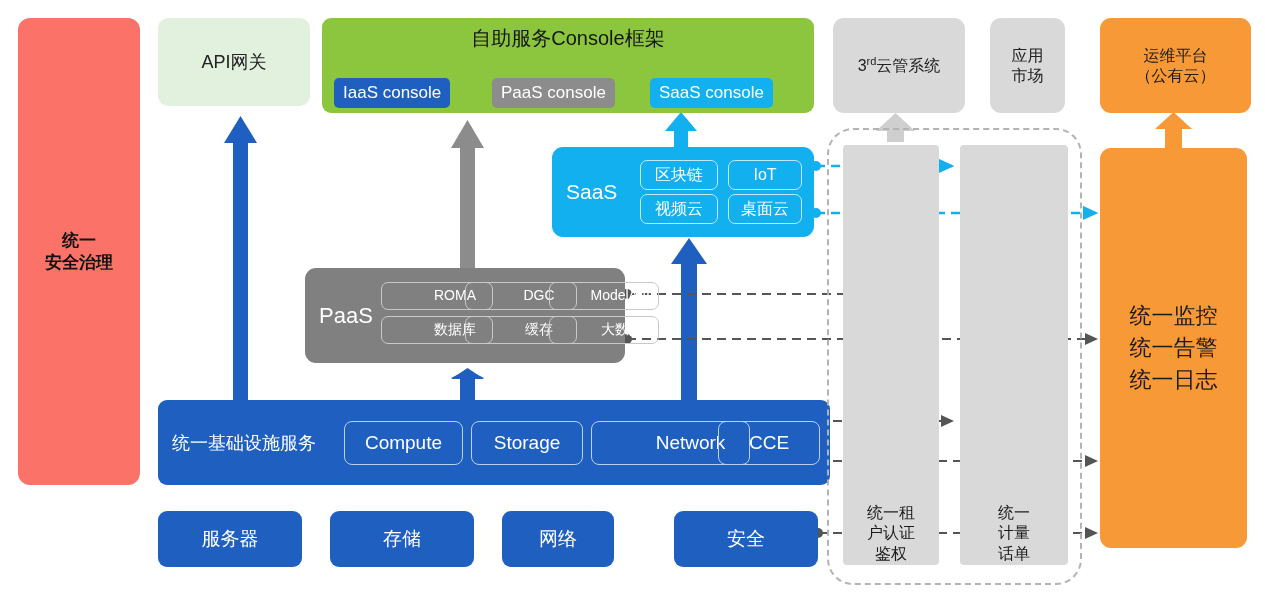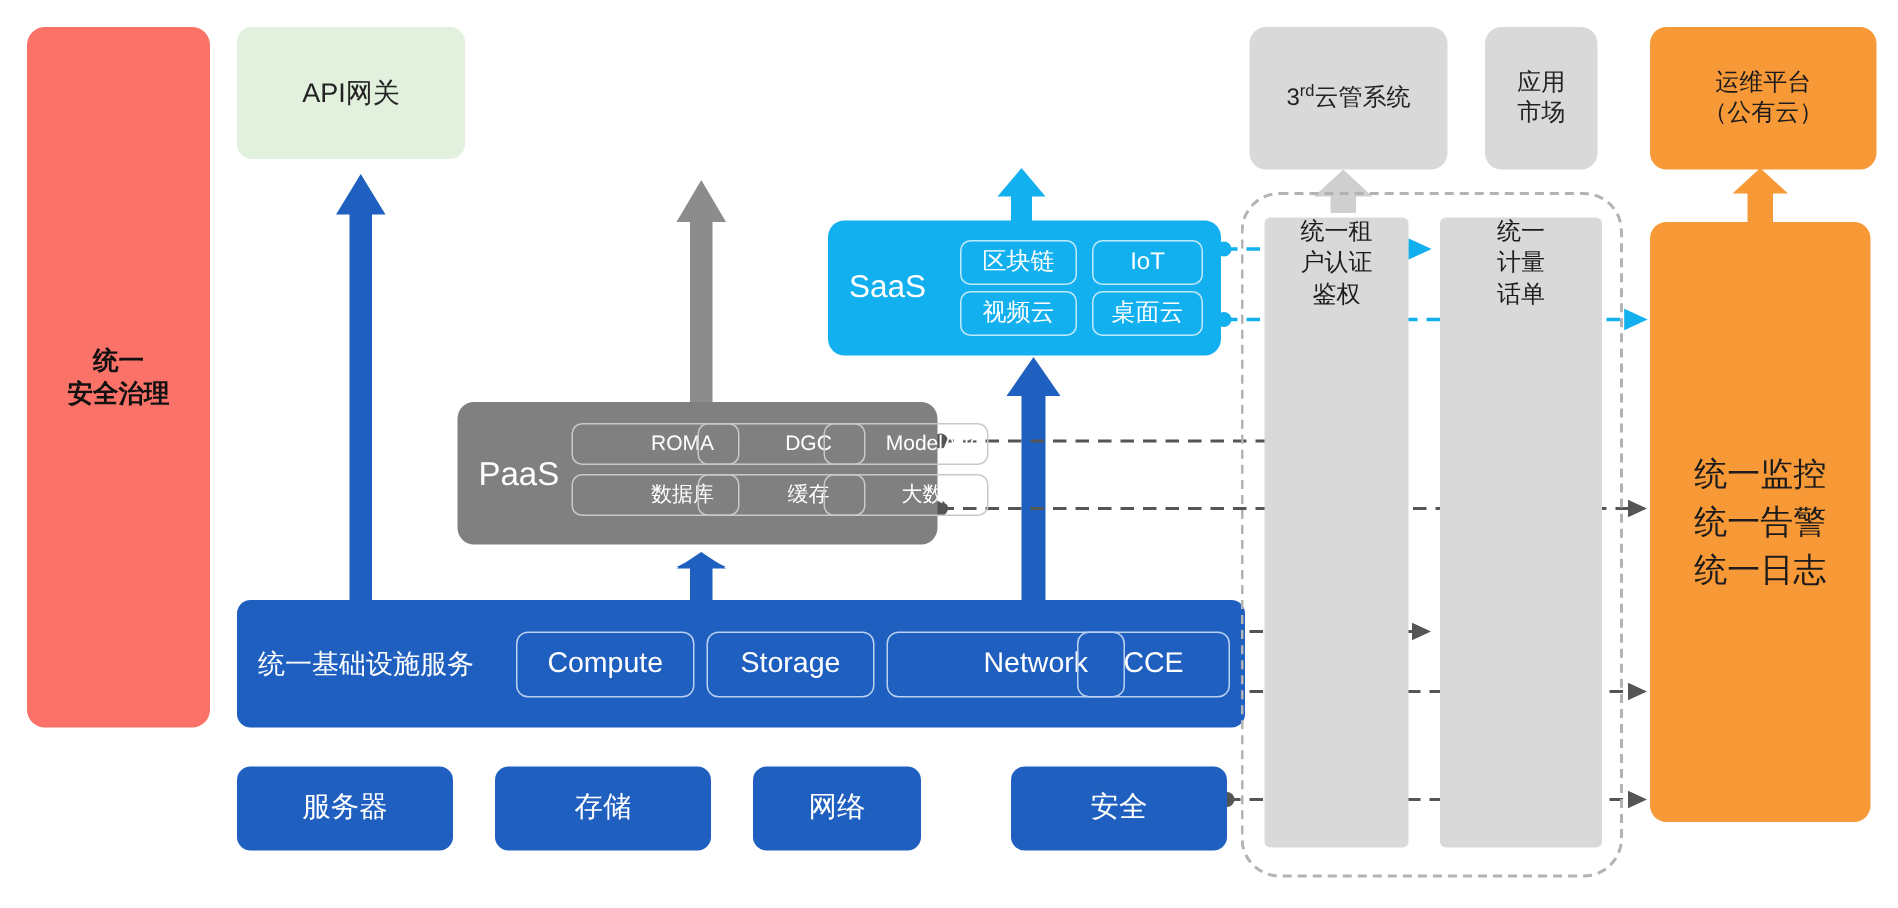--- a/index.html
+++ b/index.html
@@ -81,21 +81,21 @@
   .hw1{left:158px;width:144px;}
   .hw2{left:330px;width:144px;}
   .hw3{left:502px;width:112px;}
   .hw4{left:674px;width:144px;}
 
   
   .dash-container{left:827px;top:128px;width:255px;height:457px;
                   border:2.5px dashed #b3b3b3;border-radius:26px;
                   background:transparent;}
   .grey-col{background:#d9d9d9;border-radius:4px;position:absolute;
-            display:flex;align-items:flex-start;justify-content:center;
+            display:flex;align-items:flex-end;justify-content:center;
             text-align:center;font-size:16px;color:#1b1b1b;line-height:1.3;}
   .col-auth{left:843px;top:145px;width:96px;height:420px;}
   .col-meter{left:960px;top:145px;width:108px;height:420px;}
 
   
   .ops-right{left:1100px;top:148px;width:147px;height:400px;background:#f89938;
              border-radius:11px;font-size:22px;color:#1b1b1b;line-height:1.45;}
 
   svg#wires{position:absolute;left:0;top:0;width:1265px;height:605px;
             pointer-events:none;}
@@ -191,20 +191,26 @@
     <div>
       <div>统一</div>
       <div>安全治理</div>
     </div>
   </div>
 
   <div class="box api-gw">
     <span>API网关</span>
   </div>
 
+  <div class="box console-frame">
+    <div class="console-title">自助服务Console框架</div>
+    <div class="console-chip chip-iaas">IaaS console</div>
+    <div class="console-chip chip-paas">PaaS console</div>
+    <div class="console-chip chip-saas">SaaS console</div>
+  </div>
 
   <div class="box grey-card third-party">
     <span><span>3</span><sup style="font-size:11px">rd</sup><span>云管系统</span></span>
   </div>
 
   <div class="box grey-card app-market">
     <div>
       <div>应用</div>
       <div>市场</div>
     </div>

